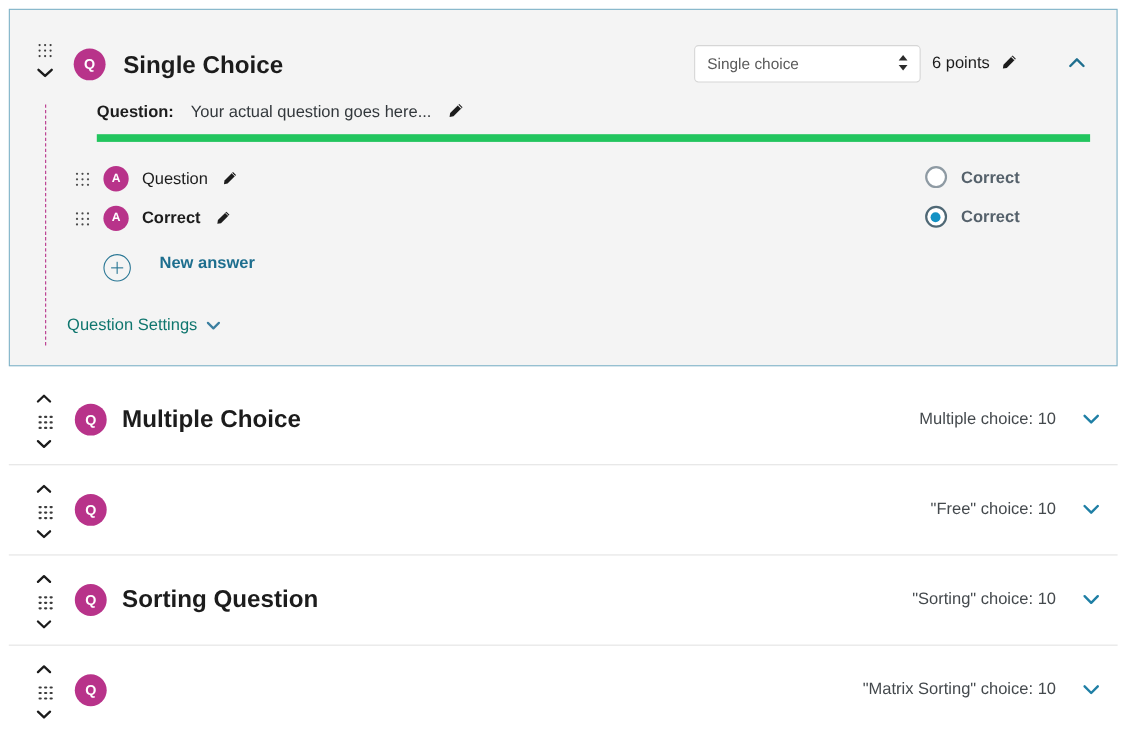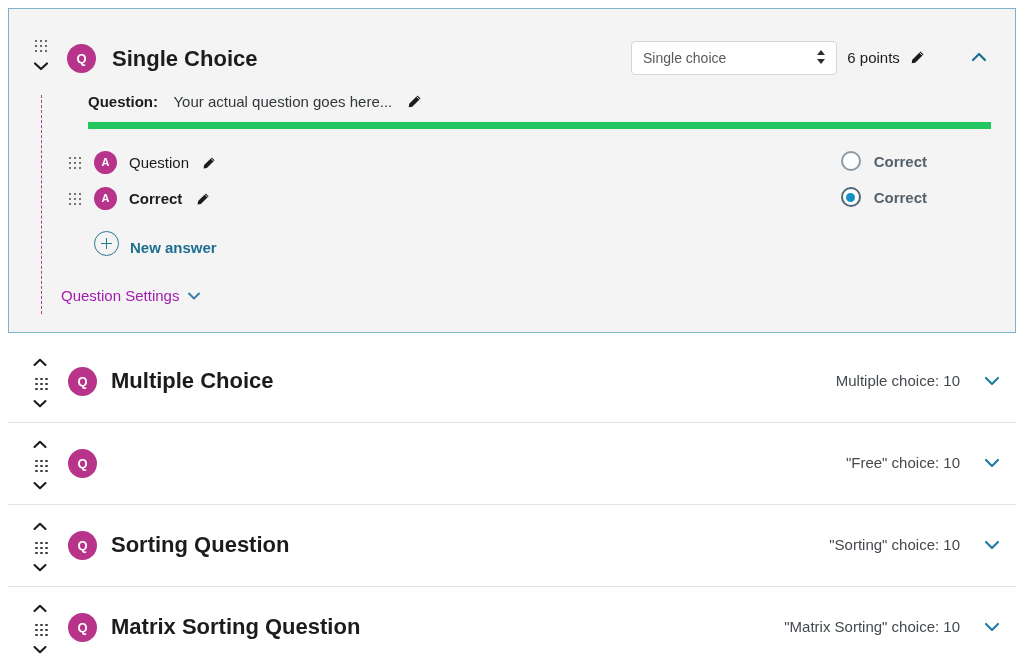--- a/index.html
+++ b/index.html
@@ -166,42 +166,42 @@
     content: "";
     position: absolute; left: 3.5px; top: 3.5px;
     width: 9px; height: 9px; border-radius: 50%;
     background: #1391c4;
   }
   .rlabel { font-size: 15px; font-weight: bold; color: #55616b; white-space: nowrap; }
 
   
   .new-answer {
     position: absolute; left: 85px; top: 222px;
-    display: flex; align-items: flex-end; gap: 11px;
+    display: flex; align-items: flex-start; gap: 26px;
     cursor: pointer;
   }
   .plus-circle {
     width: 25px; height: 25px; border-radius: 50%;
     border: 1.5px solid #2a7795;
     position: relative; flex: none;
   }
   .plus-circle::before, .plus-circle::after {
     content: ""; position: absolute; background: #2a7795;
   }
   .plus-circle::before { left: 5.5px; top: 10.5px; width: 11px; height: 1.5px; }
   .plus-circle::after { left: 10.5px; top: 5.5px; width: 1.5px; height: 11px; }
   .new-answer-label { font-size: 15px; font-weight: bold; color: #1d6e8e; }
 
   
   .qsettings {
     position: absolute; left: 52px; top: 278px;
     display: flex; align-items: center; gap: 8px;
     cursor: pointer;
   }
-  .qsettings-label { font-size: 15px; color: #a21caf; text-align: center; }
+  .qsettings-label { font-size: 15px; color: #0f766e; text-align: center; }
 
   
   .rows { position: absolute; left: 8px; top: 341px; width: 1008px; }
   .crow {
     position: relative;
     height: 82px;
     border-bottom: 1px solid #e3e3e3;
   }
   .crow:last-child { border-bottom: none; }
   .crow-rail {
@@ -490,21 +490,20 @@
             <i></i>
             <i></i>
         </span>
         <span class="chev">
           <svg viewBox="0 0 16 11" width="16" height="11">
               <path d="M2.5 3 L8 8.2 L13.5 3" fill="none" stroke="currentColor" stroke-width="2.1" stroke-linecap="round" stroke-linejoin="round"></path>
             </svg>
         </span>
       </div>
       <div class="badge">Q</div>
-      <div class="crow-title">Matrix Sorting Question</div>
       <div class="crow-meta">"Matrix Sorting" choice: 10</div>
       <div class="crow-expand">
         <svg viewBox="0 0 20 16" width="20" height="16">
             <path d="M4 5 L10 11 L16 5" fill="none" stroke="currentColor" stroke-width="2.2" stroke-linecap="round" stroke-linejoin="round"></path>
           </svg>
       </div>
     </div>
 
   </div>
 </div>

